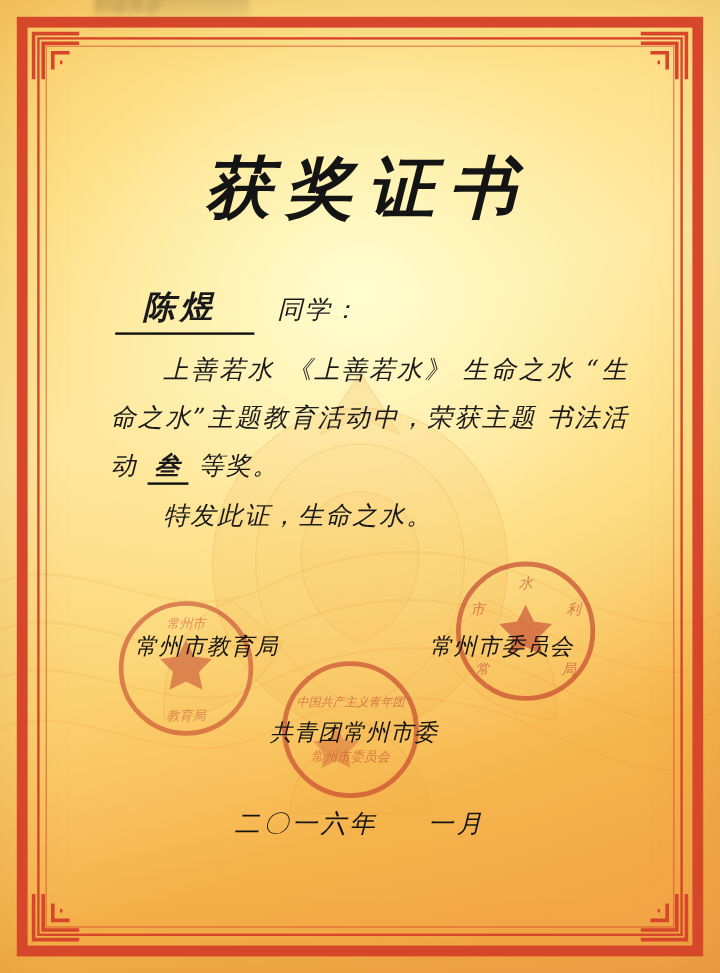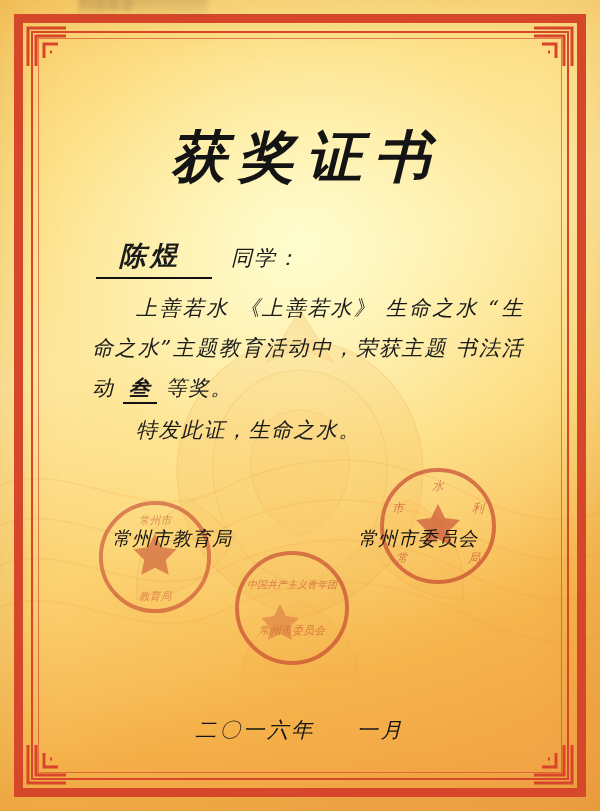--- a/index.html
+++ b/index.html
@@ -222,21 +222,20 @@
     position: absolute;
     top: 672px;
     left: 0;
     width: 600px;
     text-align: center;
     font-family: "DejaVu Serif", "Liberation Serif", serif;
     font-size: 21px;
     letter-spacing: 3px;
     color: #141414;
     z-index: 14;
-    margin-top: 44px;
   }
   #date-line .gap { display: inline-block; width: 22px; }
 
   .stamp-text {
     font-family: "DejaVu Serif", "Liberation Serif", serif;
     fill: #c0392b;
   }
 </style>
 </head>
 <body>
@@ -360,20 +359,21 @@
 
     <svg class="seal" id="seal-youth" viewBox="0 0 120 120" aria-hidden="true">
       <circle cx="60" cy="60" r="55" fill="none" stroke="#c0392b" stroke-width="4"></circle>
       <text class="stamp-text" x="60" y="40" font-size="10" text-anchor="middle" opacity="0.9">中国共产主义青年团</text>
       <text class="stamp-text" x="60" y="86" font-size="11" text-anchor="middle" opacity="0.9">常州市委员会</text>
       <path d="M48 56 l6 12 13 2 -9 9 2 13 -12 -6 -12 6 2 -13 -9 -9 13 -2z" fill="#c0392b" opacity="0.5"></path>
     </svg>
 
     <div class="org-label" id="org-education">常州市教育局</div>
     <div class="org-label" id="org-water">常州市委员会</div>
+    <div class="org-label" id="org-youth">共青团常州市委</div>
 
     <div id="date-line">
       <span>二〇一六年</span>
       <span class="gap"></span>
       <span>一月</span>
     </div>
 
   </div>
 
   <div id="scan-smudge">

